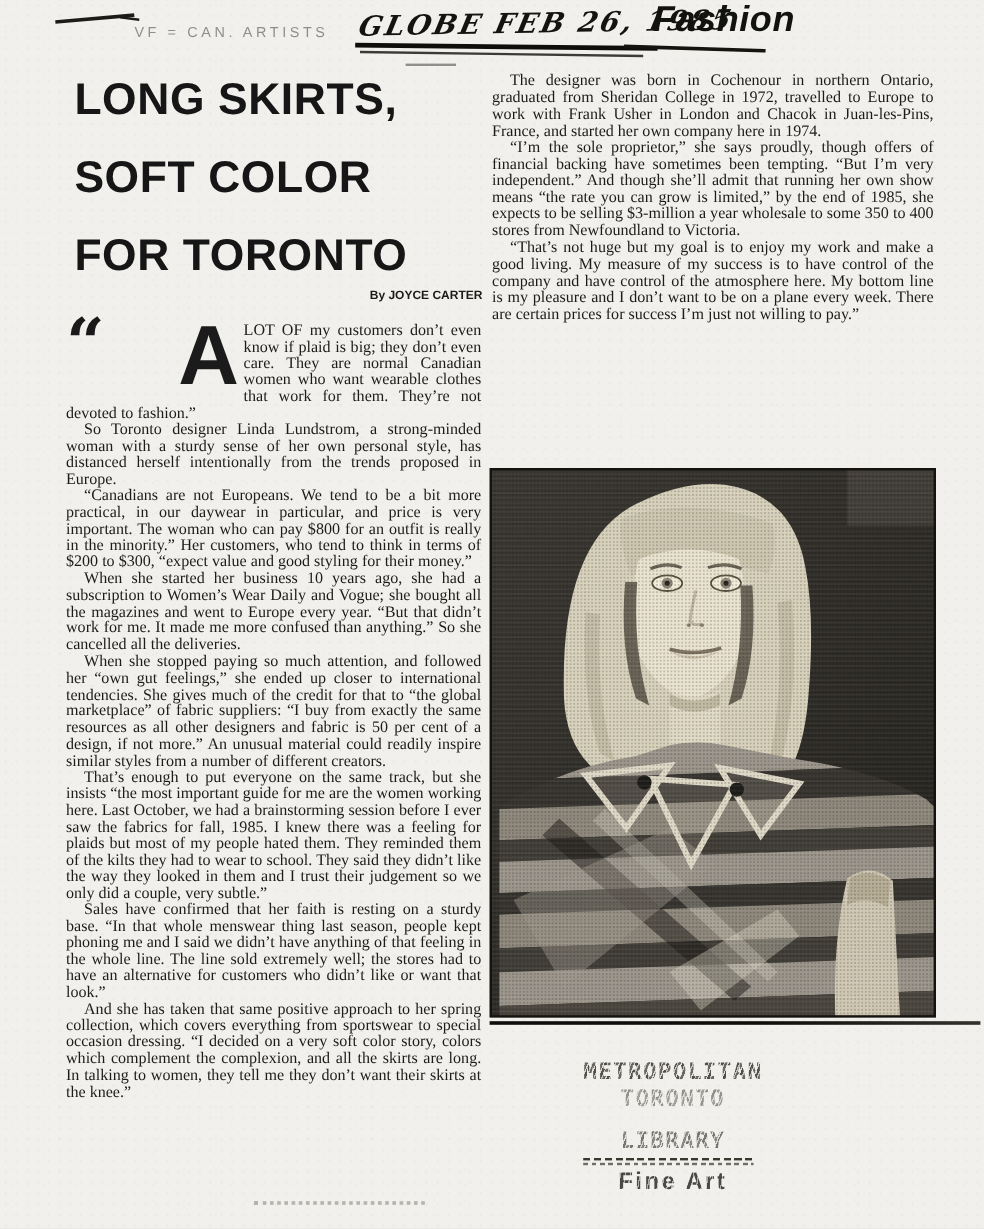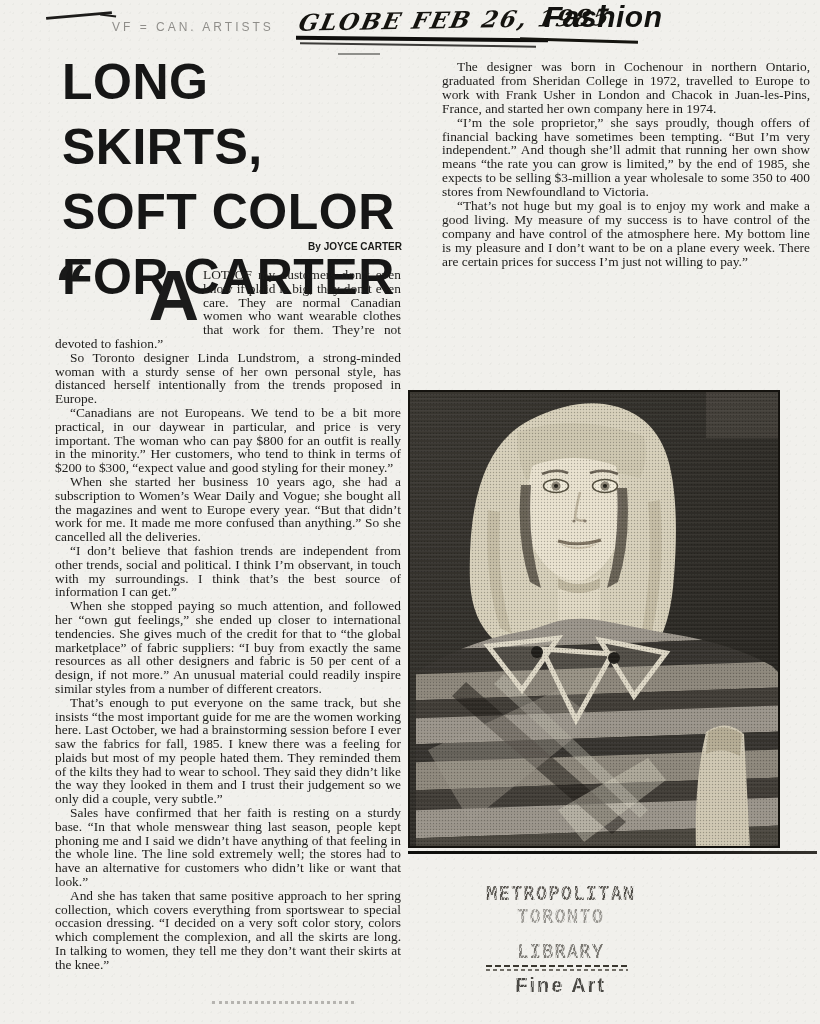--- a/index.html
+++ b/index.html
@@ -18,25 +18,25 @@
   .corner-mark{position:absolute;left:46px;top:14px;width:66px;height:3px;background:#1c1b19;transform:rotate(-5deg);}
   .corner-mark::after{content:"";position:absolute;right:-4px;top:3px;width:16px;height:2px;background:#1c1b19;transform:rotate(12deg);}
   .vf-stamp{position:absolute;left:112px;top:20px;font-family:Liberation Sans, sans-serif;font-size:12px;letter-spacing:3px;color:rgba(62,60,56,0.55);filter:blur(0.3px);white-space:nowrap;}
   .handwriting{position:absolute;left:300px;top:6px;font-family:"DejaVu Serif",serif;font-style:italic;font-weight:bold;font-size:23px;letter-spacing:2px;transform:skewX(-13deg) rotate(-1deg);color:#14130f;white-space:nowrap;}
   .hw-u1{position:absolute;left:296px;top:37px;width:252px;height:4px;background:#0f0e0c;transform:rotate(0.6deg);}
   .hw-u2{position:absolute;left:300px;top:44px;width:236px;height:2px;background:rgba(15,14,12,0.8);transform:rotate(0.8deg);}
   .hw-diag{position:absolute;left:520px;top:39px;width:118px;height:3px;background:#15140f;transform:rotate(1.8deg);}
   .hw-dash{position:absolute;left:338px;top:53px;width:42px;height:2px;background:rgba(25,24,22,0.45);}
   .fashion{position:absolute;left:544px;top:0px;font-family:Liberation Sans, sans-serif;font-style:italic;font-weight:bold;font-size:30px;color:#121210;letter-spacing:0.5px;}
   
-  .headline{position:absolute;left:62px;top:50px;width:345px;font-family:"Liberation Sans",sans-serif;font-weight:bold;font-size:50px;line-height:65px;letter-spacing:0.5px;color:#161616;}
+  .headline{position:absolute;left:62px;top:50px;width:345px;font-family:"Liberation Sans",sans-serif;font-weight:bold;font-size:37px;line-height:65px;letter-spacing:0.5px;color:#161616;}
   .byline{position:absolute;left:58px;top:241px;width:344px;text-align:right;font-family:"Liberation Sans",sans-serif;font-weight:bold;font-size:10px;color:#1a1a18;}
   
   .colL{position:absolute;left:55px;top:268px;width:346px;font-size:13.4px;line-height:13.8px;text-align:justify;}
-  .colR{position:absolute;left:410px;top:60px;width:368px;font-size:13.4px;line-height:13.9px;text-align:justify;margin-left:32px;}
+  .colR{position:absolute;left:410px;top:60px;width:368px;font-size:13.4px;line-height:13.9px;text-align:justify;}
   .colL p,.colR p{margin:0;text-indent:15px;}
   .colL p.lead{text-indent:0;}
   .leadfloat{float:left;width:148px;height:56px;position:relative;}
   .bigquote{position:absolute;left:0;top:-10px;font-family:"DejaVu Serif",serif;font-weight:bold;font-size:56px;letter-spacing:-5px;color:#191919;line-height:1;}
   .dropA{position:absolute;right:4px;top:-1px;font-family:"Liberation Sans",sans-serif;font-weight:bold;font-size:70px;line-height:58px;color:#1b1b1b;}
   .end-dashes{position:absolute;left:212px;top:1001px;width:142px;height:0;border-top:3px dotted rgba(45,42,38,0.3);}
   
   .photo{position:absolute;left:408px;top:390px;width:372px;height:458px;}
   .photo svg{display:block;width:100%;height:100%;}
   .photo-rule{position:absolute;left:408px;top:851px;width:409px;height:3px;background:linear-gradient(90deg,#0e0e0c 0 55%,#33312c);}
@@ -65,36 +65,35 @@
   <div class="handwriting">GLOBE FEB 26, 1985</div>
   <div class="hw-u1"></div>
   <div class="hw-u2"></div>
   <div class="hw-diag"></div>
   <div class="hw-dash"></div>
   <div class="fashion">Fashion</div>
 
   <div class="headline">
     <div>LONG SKIRTS,</div>
     <div>SOFT COLOR</div>
-    <div>FOR CARTER</div>
+    <div>FOR TORONTO</div>
   </div>
   <div class="byline">By JOYCE CARTER</div>
 
   <div class="colL">
     <p class="lead">
       <span class="leadfloat">
         <span class="bigquote">“</span>
         <span class="dropA">A</span>
       </span>
       <span>LOT OF my customers don’t even know if plaid is big; they don’t even care. They are normal Canadian women who want wearable clothes that work for them. They’re not devoted to fashion.”</span>
     </p>
     <p>So Toronto designer Linda Lundstrom, a strong-minded woman with a sturdy sense of her own personal style, has distanced herself intentionally from the trends proposed in Europe.</p>
     <p>“Canadians are not Europeans. We tend to be a bit more practical, in our daywear in particular, and price is very important. The woman who can pay $800 for an outfit is really in the minority.” Her customers, who tend to think in terms of $200 to $300, “expect value and good styling for their money.”</p>
     <p>When she started her business 10 years ago, she had a subscription to Women’s Wear Daily and Vogue; she bought all the magazines and went to Europe every year. “But that didn’t work for me. It made me more confused than anything.” So she cancelled all the deliveries.</p>
-    <p>“I don’t believe that fashion trends are independent from other trends, social and political. I think I’m observant, in touch with my surroundings. I think that’s the best source of information I can get.”</p>
     <p>When she stopped paying so much attention, and followed her “own gut feelings,” she ended up closer to international tendencies. She gives much of the credit for that to “the global marketplace” of fabric suppliers: “I buy from exactly the same resources as all other designers and fabric is 50 per cent of a design, if not more.” An unusual material could readily inspire similar styles from a number of different creators.</p>
     <p>That’s enough to put everyone on the same track, but she insists “the most important guide for me are the women working here. Last October, we had a brainstorming session before I ever saw the fabrics for fall, 1985. I knew there was a feeling for plaids but most of my people hated them. They reminded them of the kilts they had to wear to school. They said they didn’t like the way they looked in them and I trust their judgement so we only did a couple, very subtle.”</p>
     <p>Sales have confirmed that her faith is resting on a sturdy base. “In that whole menswear thing last season, people kept phoning me and I said we didn’t have anything of that feeling in the whole line. The line sold extremely well; the stores had to have an alternative for customers who didn’t like or want that look.”</p>
     <p>And she has taken that same positive approach to her spring collection, which covers everything from sportswear to special occasion dressing. “I decided on a very soft color story, colors which complement the complexion, and all the skirts are long. In talking to women, they tell me they don’t want their skirts at the knee.”</p>
   </div>
   <div class="end-dashes"></div>
 
   <div class="colR">
     <p>The designer was born in Cochenour in northern Ontario, graduated from Sheridan College in 1972, travelled to Europe to work with Frank Usher in London and Chacok in Juan-les-Pins, France, and started her own company here in 1974.</p>
     <p>“I’m the sole proprietor,” she says proudly, though offers of financial backing have sometimes been tempting. “But I’m very independent.” And though she’ll admit that running her own show means “the rate you can grow is limited,” by the end of 1985, she expects to be selling $3-million a year wholesale to some 350 to 400 stores from Newfoundland to Victoria.</p>

